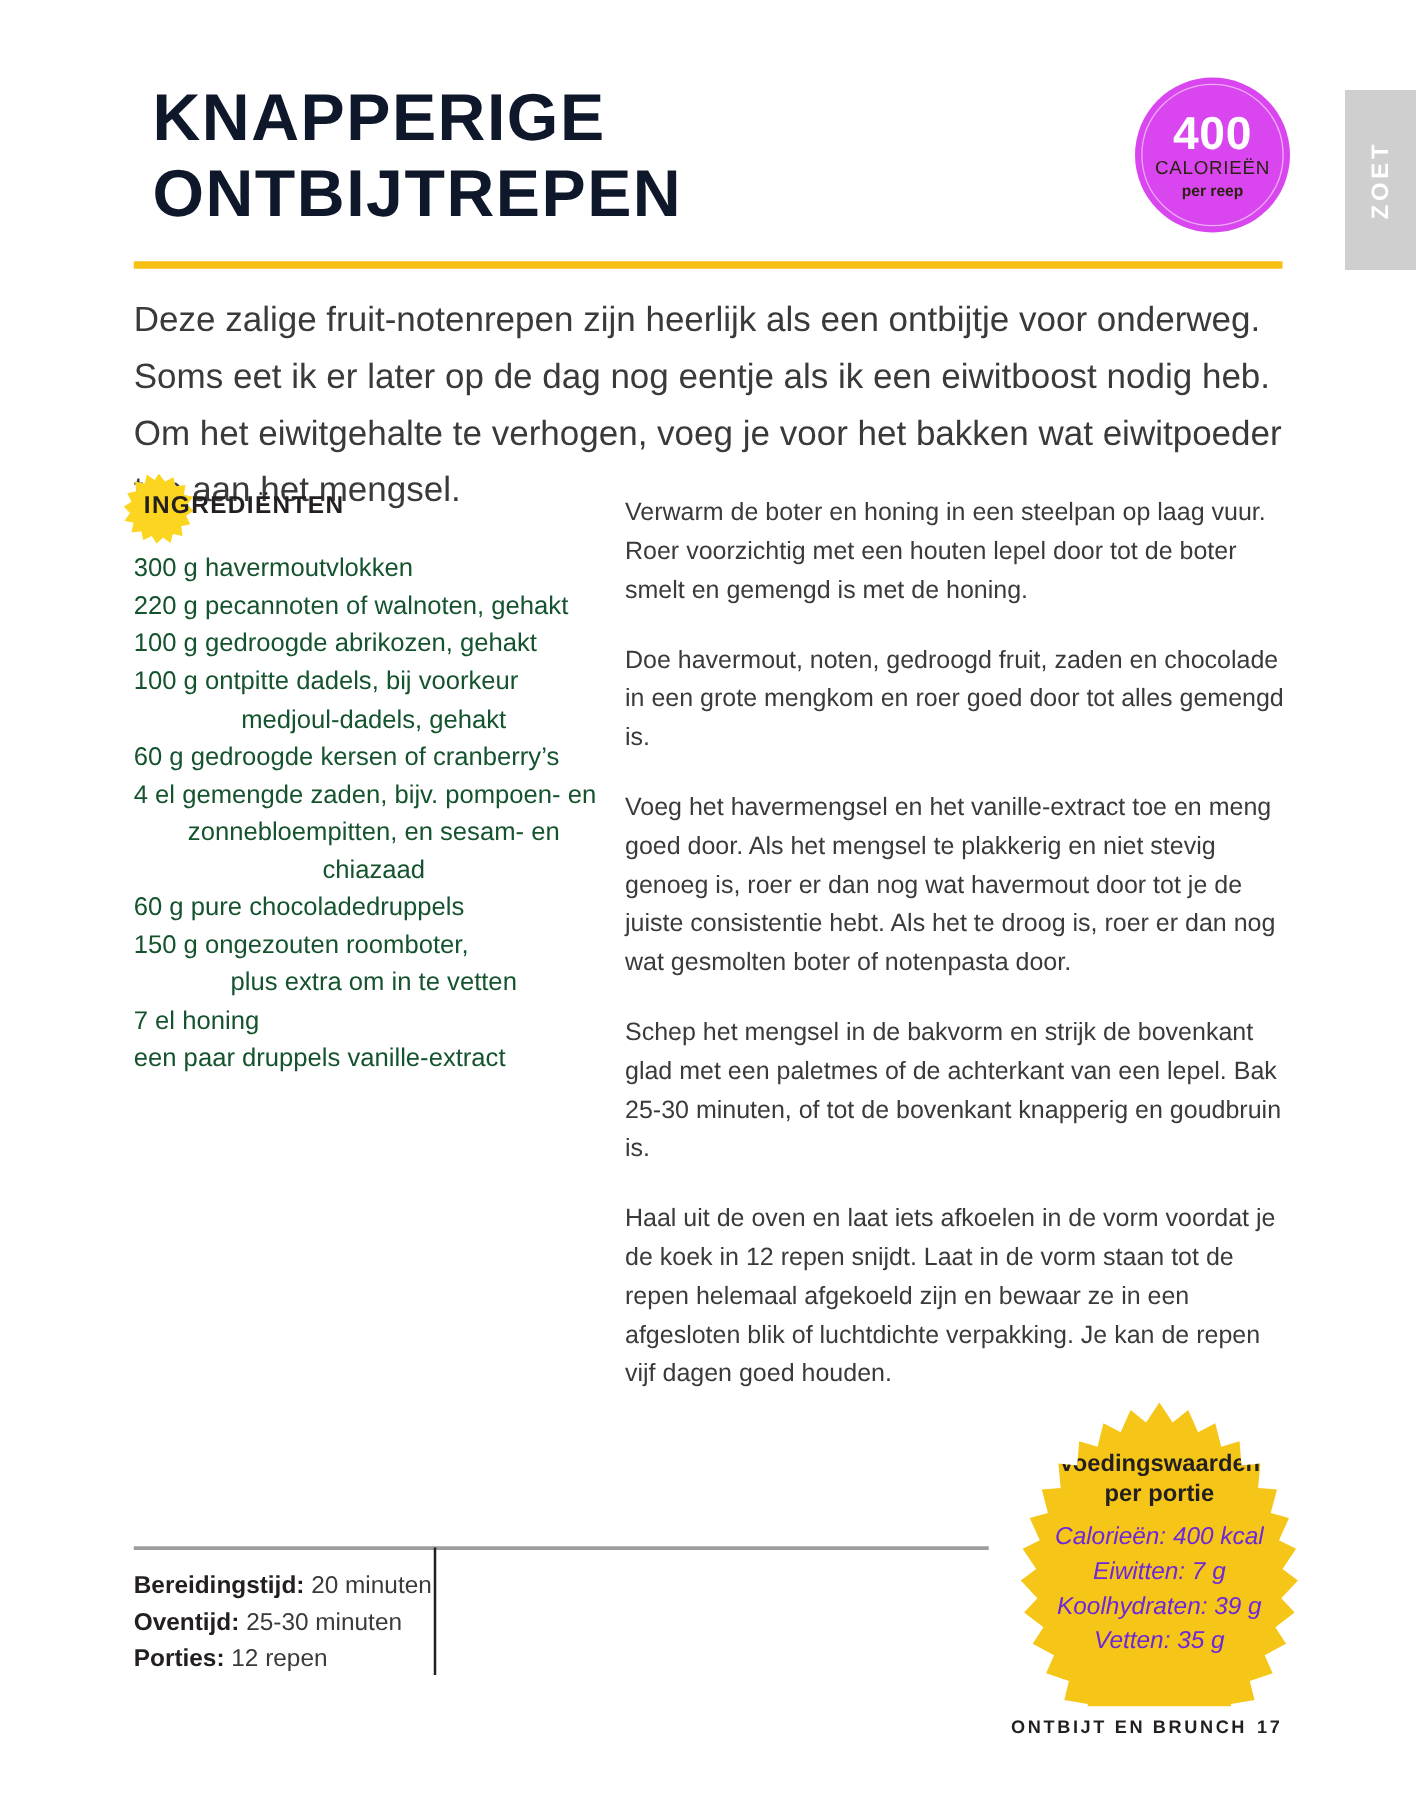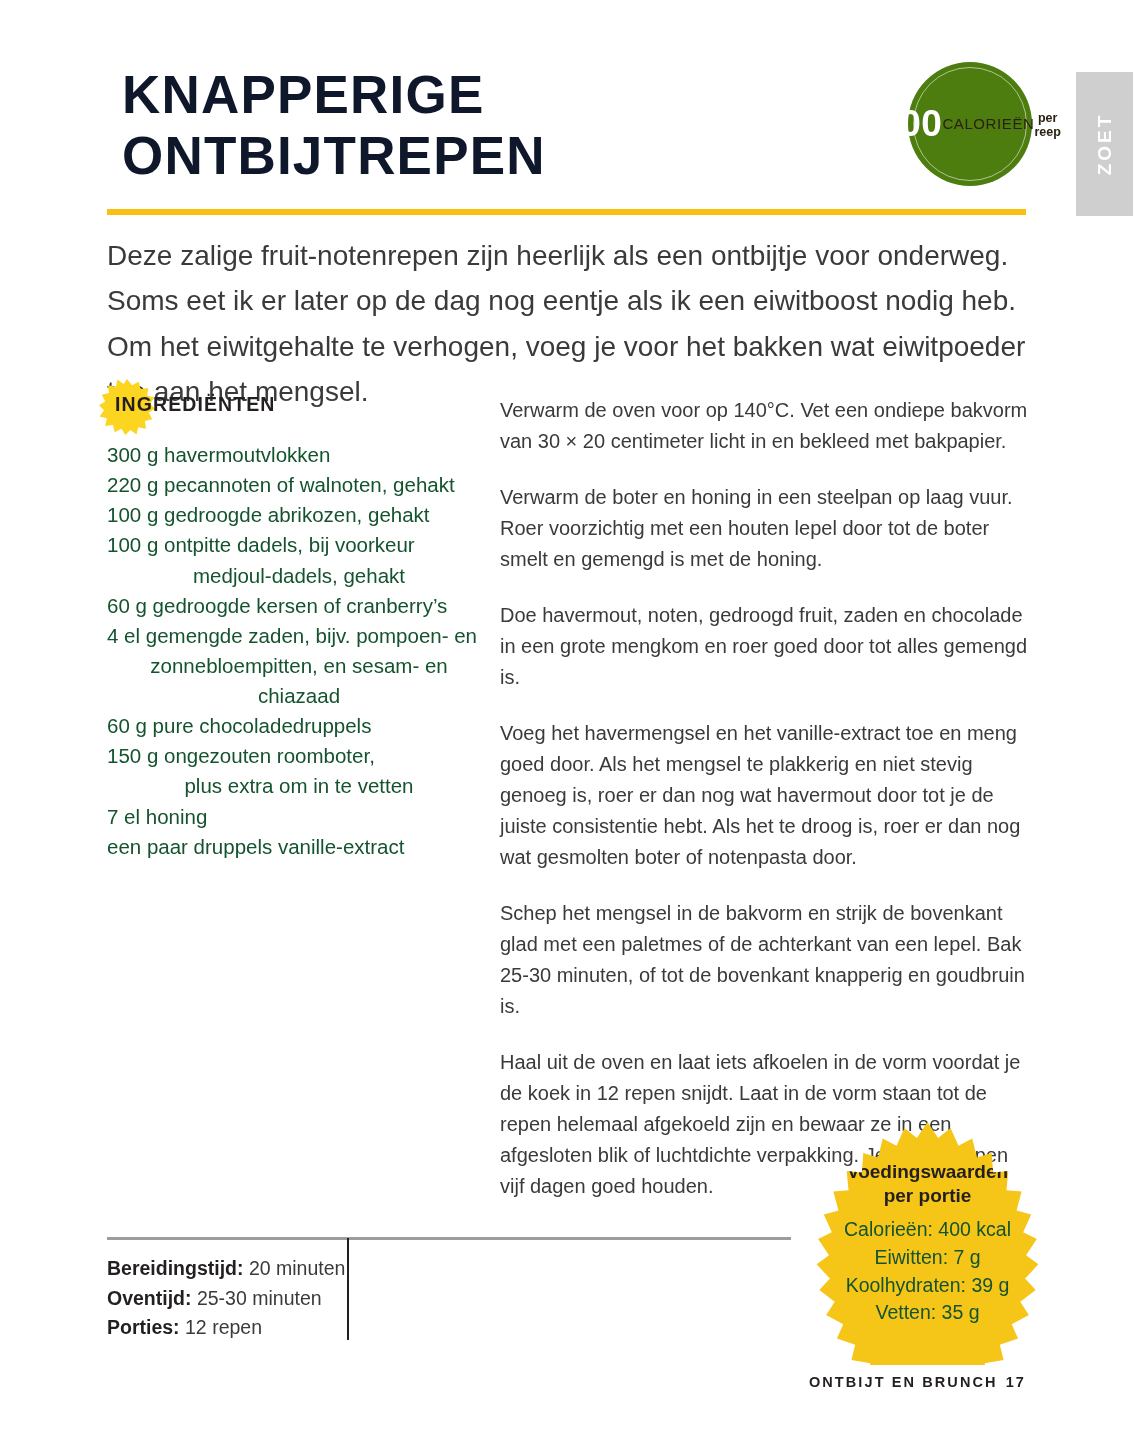--- a/index.html
+++ b/index.html
@@ -47,23 +47,23 @@
   }
 
   
   .cal-badge {
     position: absolute;
     left: 908px;
     top: 62px;
     width: 124px;
     height: 124px;
     border-radius: 50%;
-    background: #4d7c0f;
+    background: #d946ef;
     display: flex;
-    flex-direction: row;
+    flex-direction: column;
     align-items: center;
     justify-content: center;
     text-align: center;
   }
   .cal-badge::after {
     content: "";
     position: absolute;
     left: 5px; top: 5px; right: 5px; bottom: 5px;
     border-radius: 50%;
     border: 1.5px solid rgba(255,255,255,0.55);
@@ -228,22 +228,23 @@
   .nutri-title {
     font-size: 19px;
     font-weight: 700;
     color: #231f20;
     line-height: 1.25;
     margin-bottom: 9px;
   }
   .nutri-line {
     font-size: 19.5px;
     font-weight: 300;
-    color: #14532d;
+    color: #6d28d9;
     line-height: 1.42;
+    font-style: italic;
   }
 
   
   .rule-gray {
     position: absolute;
     left: 107px;
     top: 1237px;
     width: 684px;
     height: 3px;
     background: #9d9d9d;
@@ -324,21 +325,20 @@
         <div class="ing-item cont">zonnebloempitten, en sesam- en chiazaad</div>
         <div class="ing-item">60 g pure chocoladedruppels</div>
         <div class="ing-item">150 g ongezouten roomboter,</div>
         <div class="ing-item cont">plus extra om in te vetten</div>
         <div class="ing-item">7 el honing</div>
         <div class="ing-item">een paar druppels vanille-extract</div>
       </div>
   </div>
 
   <div class="method">
-      <p>Verwarm de oven voor op 140°C. Vet een ondiepe bakvorm van 30 × 20 centimeter licht in en bekleed met bakpapier.</p>
       <p>Verwarm de boter en honing in een steelpan op laag vuur. Roer voorzichtig met een houten lepel door tot de boter smelt en gemengd is met de honing.</p>
       <p>Doe havermout, noten, gedroogd fruit, zaden en chocolade in een grote mengkom en roer goed door tot alles gemengd is.</p>
       <p>Voeg het havermengsel en het vanille-extract toe en meng goed door. Als het mengsel te plakkerig en niet stevig genoeg is, roer er dan nog wat havermout door tot je de juiste consistentie hebt. Als het te droog is, roer er dan nog wat gesmolten boter of notenpasta door.</p>
       <p>Schep het mengsel in de bakvorm en strijk de bovenkant glad met een paletmes of de achterkant van een lepel. Bak 25-30 minuten, of tot de bovenkant knapperig en goudbruin is.</p>
       <p>Haal uit de oven en laat iets afkoelen in de vorm voordat je de koek in 12 repen snijdt. Laat in de vorm staan tot de repen helemaal afgekoeld zijn en bewaar ze in een afgesloten blik of luchtdichte verpakking. Je kan de repen vijf dagen goed houden.</p>
     </div>
 
   <div class="nutri-badge">
     <div class="nutri-title">
       <span>Voedingswaarden</span><br>

